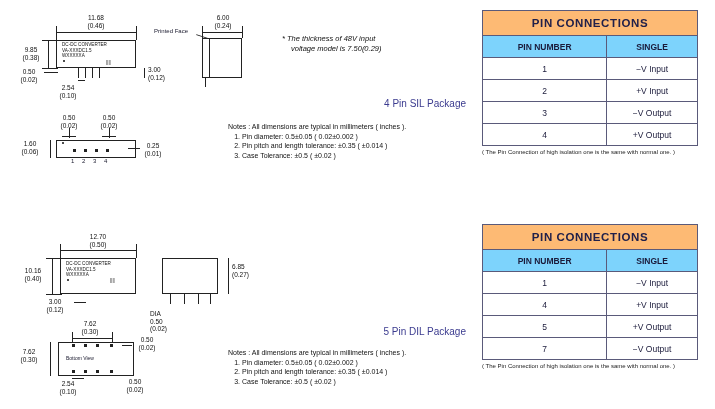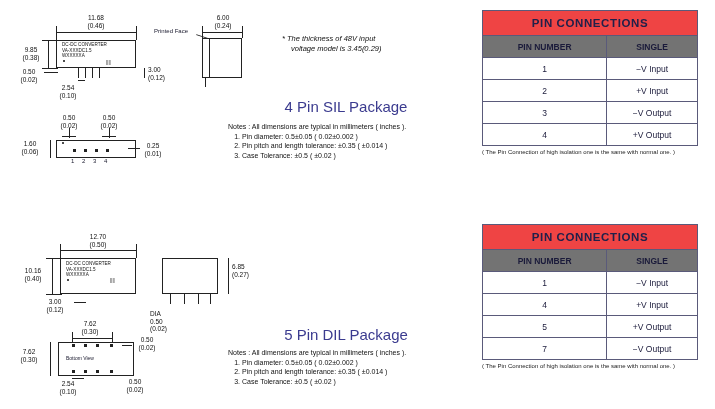--- a/index.html
+++ b/index.html
@@ -7,43 +7,43 @@
     width:715px;height:409px;
     background:#ffffff;
     font-family:"Liberation Sans", sans-serif;
     color:#1a1a2e;
     position:relative;
     overflow:hidden;
   }
   .abs{position:absolute;}
   .dimtxt{font-size:6.5px;line-height:7.5px;text-align:center;color:#111;}
   .tiny{font-size:6px;line-height:7px;}
-  .note-title{font-size:15px;color:#3b3b8f;text-align:center;font-weight:normal;}
+  .note-title{font-size:10px;color:#3b3b8f;text-align:right;font-weight:normal;}
   .notes{font-size:7px;line-height:9.5px;color:#111;}
   .notes ol{margin:0;padding-left:14px;}
   .star-note{font-size:7.5px;line-height:10px;color:#111;font-style:italic;}
 
   
   .pintable{border-collapse:collapse;width:216px;}
   .pintable th,.pintable td{
     border:1px solid #5a5a7a;
     text-align:center;
     font-size:8.5px;
     color:#1a1a3a;
     height:19px;
   }
   .pintable .title{
-    background:#ef4444;
+    background:#fdba74;
     font-size:11.5px;
     letter-spacing:.6px;
     height:22px;
     color:#20204a;
   }
   .pintable .hdr{
-    background:#737373;
+    background:#7dd3fc;
     font-size:8.5px;
     height:19px;
     text-align:center;
   }
   .pintable td{background:#ffffff;}
   .tbl-foot{font-size:6px;color:#222;margin-top:3px;}
 
   
   .box{position:absolute;border:1px solid #222;background:#fff;box-sizing:border-box;}
   .lbl{position:absolute;font-size:4.6px;line-height:5.4px;color:#111;}
@@ -110,21 +110,21 @@
   <div class="box" style="left:42px;top:28px;width:40px;height:40px;"></div>
   <div class="vline" style="left:49px;top:28px;height:40px;"></div>
   <div class="pin" style="left:45px;top:68px;width:1px;height:9px;"></div>
 
   <div class="tiny abs" style="left:-6px;top:18px;width:50px;text-align:left;">Printed Face</div>
   <div class="hline" style="left:36px;top:26px;width:12px;transform:rotate(18deg);"></div>
 </div>
 
 <div class="abs star-note" style="left:282px;top:34px;width:190px;text-align:left;">
   <div>* The thickness of 48V input</div>
-  <div style="padding-left:9px;">voltage model is 3.45(0.29)</div>
+  <div style="padding-left:9px;">voltage model is 7.50(0.29)</div>
 </div>
 
 <div class="abs" style="left:18px;top:112px;width:180px;height:62px;">
   <div class="dimtxt abs" style="left:34px;top:2px;width:34px;">
     <span>0.50</span><br><span>(0.02)</span>
   </div>
   <div class="dimtxt abs" style="left:74px;top:2px;width:34px;">
     <span>0.50</span><br><span>(0.02)</span>
   </div>
   <div class="vline" style="left:51px;top:16px;height:10px;"></div>

